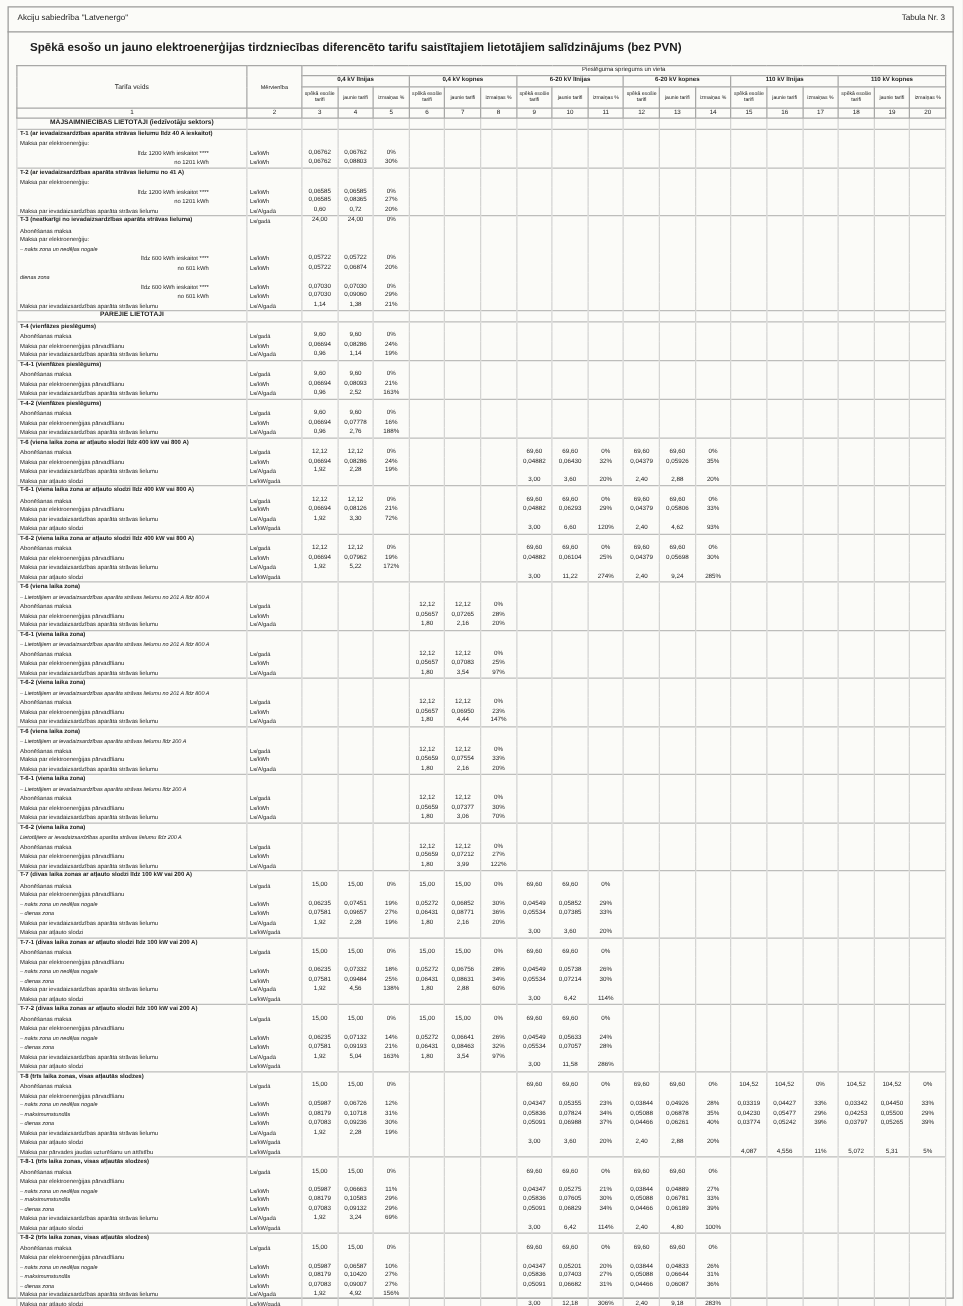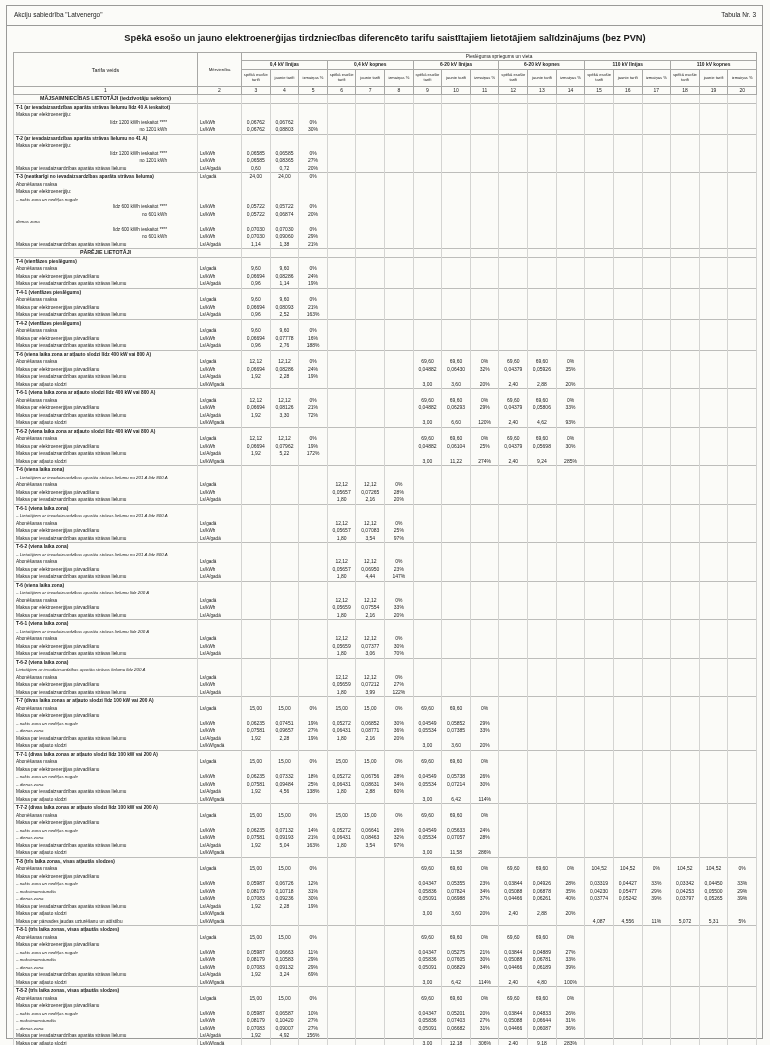--- a/index.html
+++ b/index.html
@@ -2,21 +2,21 @@
 <html><head>
 <meta charset="utf-8">
 <style>
   *{box-sizing:border-box;margin:0;padding:0;}
   html,body{width:770px;height:1045px;}
   body{background:#d9d9d7;font-family:"Liberation Sans","DejaVu Sans",sans-serif;}
   .page{position:relative;width:770px;height:1045px;background:#fbfbf8;color:#1b1b1b;overflow:hidden;}
   .frame{position:absolute;left:6px;top:5px;width:757px;height:1034px;border:1px solid #9a9a98;pointer-events:none;}
   .doc-head{position:absolute;left:14px;right:14px;top:11px;display:flex;justify-content:space-between;font-size:6.5px;line-height:8px;}
   .head-rule{position:absolute;left:6px;width:757px;top:25px;border-top:1px solid #9a9a98;}
-  .title{position:absolute;left:24px;right:24px;top:33px;text-align:center;font-weight:bold;font-size:9.3px;line-height:11px;}
+  .title{position:absolute;left:24px;right:24px;top:33px;font-weight:bold;font-size:9.3px;line-height:11px;}
   .tablewrap{position:absolute;left:13px;top:52px;width:744px;}
   table{width:744px;border-collapse:collapse;table-layout:fixed;border:1px solid #8c8c8a;}
   col.c-label{width:184px;}
   col.c-unit{width:44px;}
   th,td{overflow:hidden;white-space:nowrap;font-weight:normal;}
   thead th{border:1px solid #a8a8a6;text-align:center;}
   .h-tarifa{font-size:5.4px;}
   .h-merv{font-size:4.4px;white-space:normal;line-height:5px;padding:0 1px;}
   .h-span{font-size:4.8px;line-height:7px;height:7px;}
   .h-group{font-size:4.9px;font-weight:bold;line-height:8px;height:8px;}

